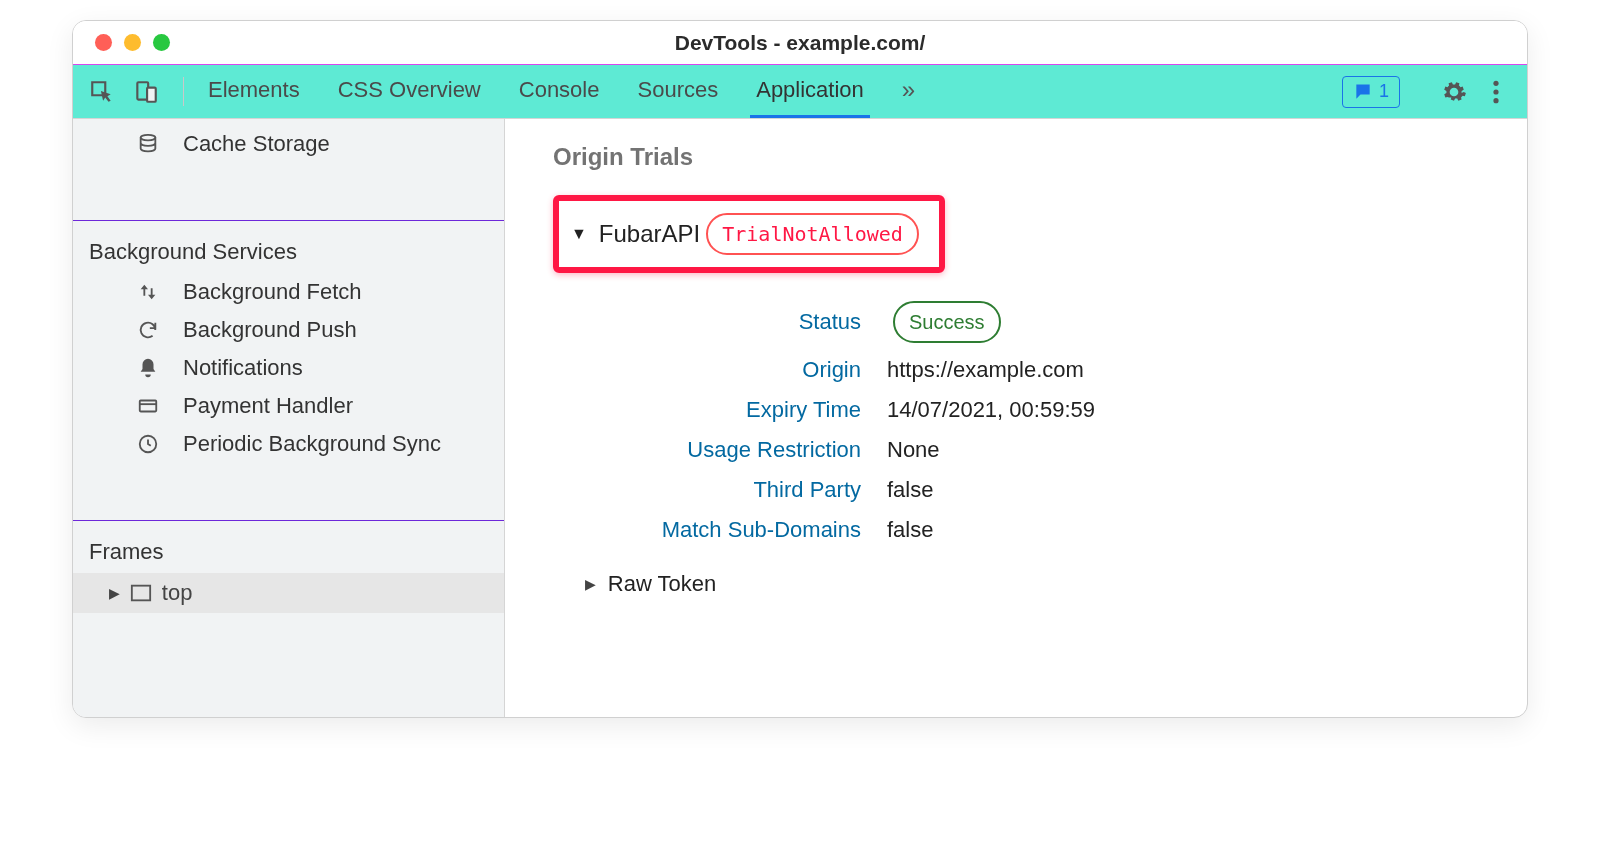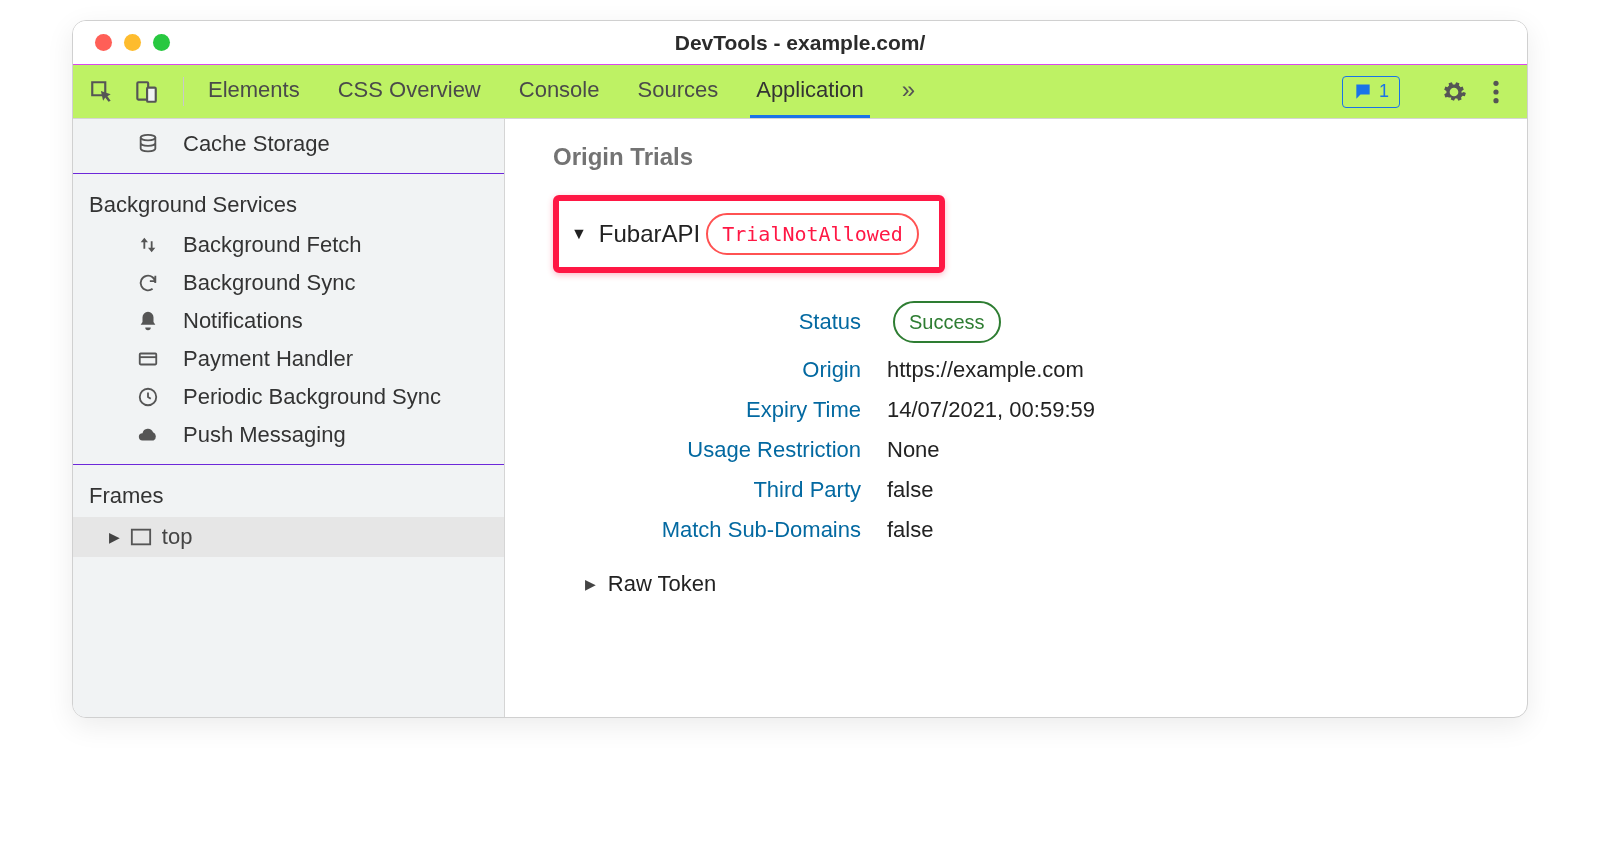--- a/index.html
+++ b/index.html
@@ -41,21 +41,21 @@
   .title {
     position: absolute;
     left: 50%;
     transform: translateX(-50%);
     font-size: 21px;
     font-weight: 600;
     color: #2b2b2b;
   }
   .toolbar {
     height: 54px;
-    background: #bef264;
+    background: #5eead4;
     border-bottom: 1px solid #d5d5d5;
     display: flex;
     align-items: stretch;
     padding: 0 8px;
   }
   .tb-icons {
     display: flex;
     align-items: center;
     gap: 10px;
     padding: 0 10px 0 4px;
@@ -111,20 +111,21 @@
     height: 598px;
   }
   .sidebar {
     width: 432px;
     background: #f1f3f4;
     border-right: 1px solid #d5d5d5;
     display: flex;
     flex-direction: column;
     font-size: 22px;
     color: #333;
+    gap: 47px;
   }
   .sb-block { padding: 6px 0 10px; }
   .sb-block + .sb-block { border-top: 1px solid #6d28d9; }
   .sb-item {
     display: flex;
     align-items: center;
     gap: 12px;
     padding: 4px 14px 4px 100px;
     height: 38px;
     color: #333;
@@ -300,21 +301,21 @@
               </svg>
             </span>
           <span>Background Fetch</span>
         </div>
         <div class="sb-item">
           <span class="ic">
               <svg width="22" height="22" viewBox="0 0 24 24" fill="none" stroke="#555" stroke-width="2">
                 <path d="M20 12a8 8 0 10-3 6.2M20 4v6h-6"></path>
               </svg>
             </span>
-          <span>Background Sync</span>
+          <span>Background Push</span>
         </div>
         <div class="sb-item">
           <span class="ic">
               <svg width="22" height="22" viewBox="0 0 24 24" fill="#555">
                 <path d="M12 2a6 6 0 016 6v5l2 3H4l2-3V8a6 6 0 016-6zm0 20a3 3 0 003-3H9a3 3 0 003 3z"></path>
               </svg>
             </span>
           <span>Notifications</span>
         </div>
         <div class="sb-item">
@@ -327,28 +328,20 @@
           <span>Payment Handler</span>
         </div>
         <div class="sb-item">
           <span class="ic">
               <svg width="22" height="22" viewBox="0 0 24 24" fill="none" stroke="#555" stroke-width="2">
                 <circle cx="12" cy="12" r="9"></circle>
                 <path d="M12 7v5l3 2"></path>
               </svg>
             </span>
           <span>Periodic Background Sync</span>
-        </div>
-        <div class="sb-item">
-          <span class="ic">
-              <svg width="22" height="22" viewBox="0 0 24 24" fill="#555">
-                <path d="M6 18a4 4 0 010-8 6 6 0 0111.5-1A5 5 0 0118 18H6z"></path>
-              </svg>
-            </span>
-          <span>Push Messaging</span>
         </div>
       </div>
 
       <div class="sb-block" style="flex:1; padding-bottom:0;">
         <div class="sb-heading">Frames</div>
         <div class="sb-frames-item">
           <span class="tri">▶</span>
           <span>
               <svg width="22" height="20" viewBox="0 0 24 20" fill="none" stroke="#555" stroke-width="2">
                 <rect x="2" y="2" width="20" height="16"></rect>

